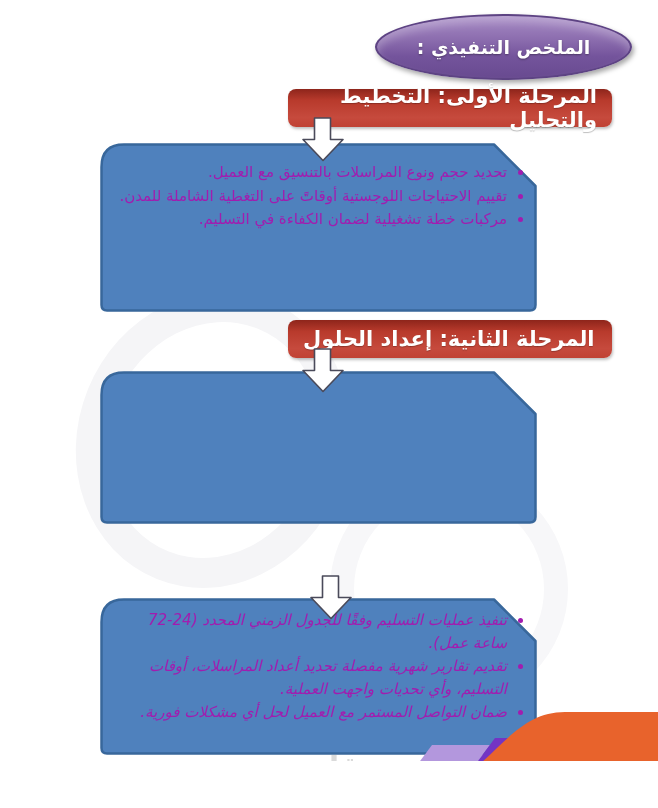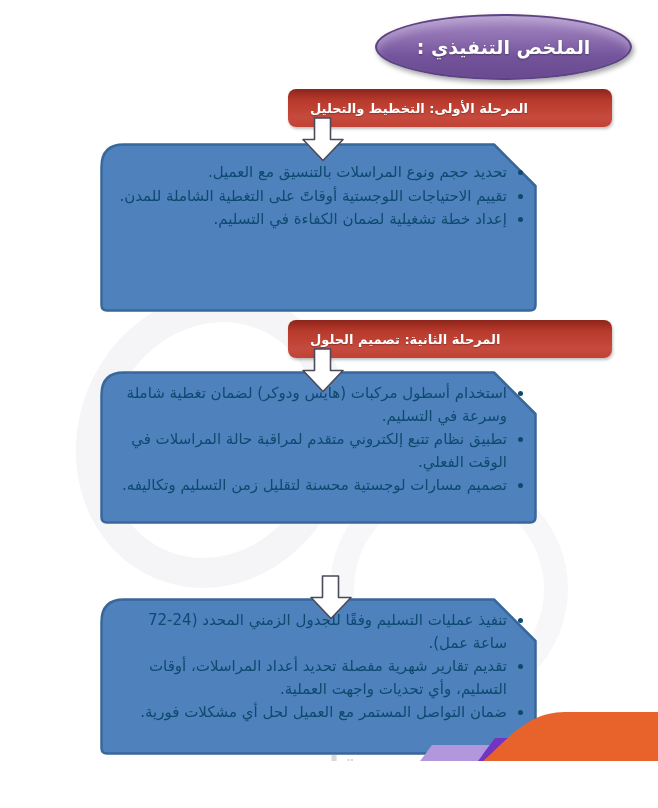--- a/index.html
+++ b/index.html
@@ -65,23 +65,23 @@
     border-radius: 8px;
     background: linear-gradient(180deg, #8e251b 0%, #b83a2c 30%, #c64a3d 75%, #c04234 100%);
     box-shadow: 1px 2px 3px rgba(0,0,0,0.25);
     display: flex;
     align-items: center;
     justify-content: flex-end;
     direction: rtl;
   }
   .phase-banner span {
     color: #ffffff;
-    font-size: 13px;
+    font-size: 21px;
     font-weight: bold;
-    padding: 0 22px;
+    padding: 0 15px;
     text-shadow: 0 1px 1px rgba(0,0,0,0.25);
   }
   #banner-1 { top: 89px; }
   #banner-2 { top: 320px; }
   #banner-3 { top: 546px; }
 
   
   .down-arrow {
     position: absolute;
     width: 46px;
@@ -97,31 +97,31 @@
     position: absolute;
     left: 100px;
     width: 437px;
   }
   .content-box svg.box-shape {
     position: absolute;
     left: 0; top: 0;
   }
   #box-1 { top: 143px; height: 169px; }
   #box-2 { top: 371px; height: 153px; }
-  #box-3 { top: 598px; height: 157px; }
+  #box-3 { top: 598px; height: 157px; font-style: italic; }
 
   .content-box ul {
     position: relative;
     margin: 0;
     padding: 0;
     padding-inline-start: 30px;
     padding-inline-end: 14px;
     direction: rtl;
     list-style: disc;
-    color: #0c4a6e;
+    color: #a21caf;
   }
   #box-1 ul { padding-top: 18px; }
   #box-2 ul { padding-top: 11px; }
   #box-3 ul { padding-top: 11px; }
   .content-box li {
     font-size: 15px;
     line-height: 1.5;
     margin: 0 0 1px 0;
   }
 
@@ -176,39 +176,34 @@
   <svg class="down-arrow" id="arrow-1" viewBox="0 0 46 45">
     <path d="M 14.5 1 H 30.5 V 22.5 H 43 L 23 43.5 L 3 22.5 H 14.5 Z" fill="#ffffff" stroke="#4a4a5a" stroke-width="1.6" stroke-linejoin="round"></path>
   </svg>
   <div class="content-box" id="box-1">
     <svg class="box-shape" width="437" height="169" viewBox="0 0 437 169">
       <path fill="#4f81bd" stroke="#38679b" stroke-width="2.5" stroke-linejoin="round" d="M 24 1.5 H 394 L 435.5 43 V 162 Q 435.5 167.5 430 167.5 H 7 Q 1.5 167.5 1.5 162 V 24 Q 1.5 1.5 24 1.5 Z"></path>
     </svg>
     <ul>
       <li>تحديد حجم ونوع المراسلات بالتنسيق مع العميل.</li>
       <li>تقييم الاحتياجات اللوجستية أوقاتً على التغطية الشاملة للمدن.</li>
-      <li>إعداد خطة تشغيلية لضمان الكفاءة في التسليم.</li>
+      <li>مركبات خطة تشغيلية لضمان الكفاءة في التسليم.</li>
     </ul>
   </div>
 
   <div class="phase-banner" id="banner-2">
-    <span>المرحلة الثانية: تصميم الحلول</span>
+    <span>المرحلة الثانية: إعداد الحلول</span>
   </div>
   <svg class="down-arrow" id="arrow-2" viewBox="0 0 46 45">
     <path d="M 14.5 1 H 30.5 V 22.5 H 43 L 23 43.5 L 3 22.5 H 14.5 Z" fill="#ffffff" stroke="#4a4a5a" stroke-width="1.6" stroke-linejoin="round"></path>
   </svg>
   <div class="content-box" id="box-2">
     <svg class="box-shape" width="437" height="153" viewBox="0 0 437 153">
       <path fill="#4f81bd" stroke="#38679b" stroke-width="2.5" stroke-linejoin="round" d="M 24 1.5 H 394 L 435.5 43 V 146 Q 435.5 151.5 430 151.5 H 7 Q 1.5 151.5 1.5 146 V 24 Q 1.5 1.5 24 1.5 Z"></path>
     </svg>
-    <ul>
-      <li>استخدام أسطول مركبات (هايس ودوكر) لضمان تغطية شاملة وسرعة في التسليم.</li>
-      <li>تطبيق نظام تتبع إلكتروني متقدم لمراقبة حالة المراسلات في الوقت الفعلي.</li>
-      <li>تصميم مسارات لوجستية محسنة لتقليل زمن التسليم وتكاليفه.</li>
-    </ul>
   </div>
 
   <svg class="down-arrow" id="arrow-3" viewBox="0 0 46 45">
     <path d="M 14.5 1 H 30.5 V 22.5 H 43 L 23 43.5 L 3 22.5 H 14.5 Z" fill="#ffffff" stroke="#4a4a5a" stroke-width="1.6" stroke-linejoin="round"></path>
   </svg>
   <div class="content-box" id="box-3">
     <svg class="box-shape" width="437" height="157" viewBox="0 0 437 157">
       <path fill="#4f81bd" stroke="#38679b" stroke-width="2.5" stroke-linejoin="round" d="M 24 1.5 H 394 L 435.5 43 V 150 Q 435.5 155.5 430 155.5 H 7 Q 1.5 155.5 1.5 150 V 24 Q 1.5 1.5 24 1.5 Z"></path>
     </svg>
     <ul>

